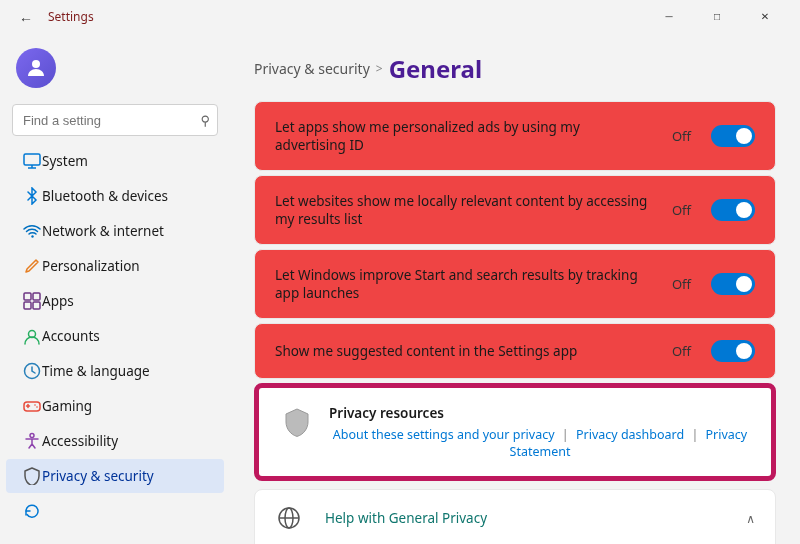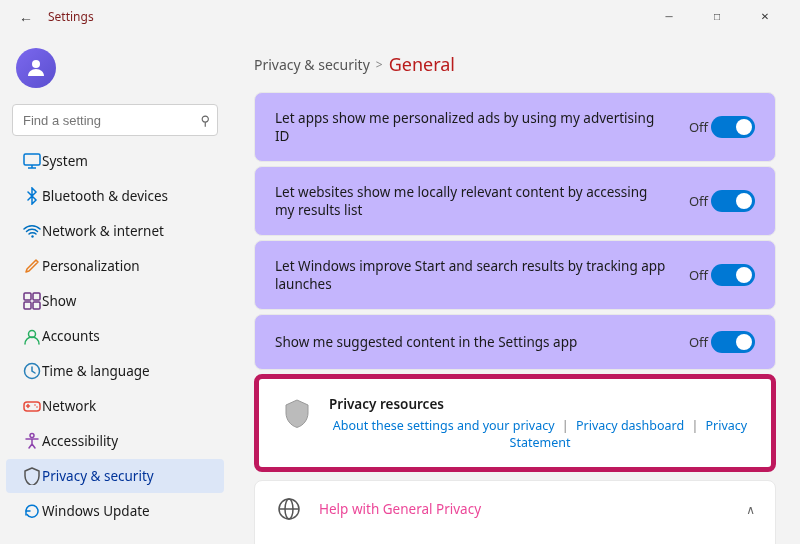--- a/index.html
+++ b/index.html
@@ -150,42 +150,42 @@
     .breadcrumb {
       font-size: 14px;
       color: #555;
       margin-bottom: 16px;
       display: flex;
       align-items: center;
       gap: 6px;
     }
     .breadcrumb .parent { color: #555; }
     .breadcrumb .chevron { color: #888; font-size: 12px; }
-    .breadcrumb .current { font-weight: 400; color: #b91c1c; font-size: 18px; }
+    .breadcrumb .current { font-weight: 700; color: #4c1d95; font-size: 24px; }
 
     .settings-card {
-      background: #c4b5fd;
+      background: #ef4444;
       border-radius: 8px;
       margin-bottom: 4px;
       padding: 16px 20px;
       display: flex;
       align-items: center;
       justify-content: space-between;
       border: 1px solid #e8e8e8;
     }
     .settings-card-text {
       font-size: 13.5px;
       color: #1a1a1a;
       flex: 1;
       padding-right: 20px;
     }
     .toggle-area {
       display: flex;
       align-items: center;
-      gap: 3px;
+      gap: 20px;
       flex-shrink: 0;
     }
     .toggle-label {
       font-size: 13px;
       color: #333;
     }
     .toggle {
       width: 44px;
       height: 22px;
       background: #0078d4;
@@ -250,23 +250,23 @@
     .help-header {
       display: flex;
       align-items: center;
       justify-content: space-between;
       padding: 14px 20px;
       cursor: pointer;
     }
     .help-header-left {
       display: flex;
       align-items: center;
-      gap: 16px;
+      gap: 22px;
       font-size: 13.5px;
-      color: #ec4899;
+      color: #0f766e;
     }
     .help-globe-icon {
       width: 28px;
       height: 28px;
       display: flex;
       align-items: center;
       justify-content: center;
       color: #555;
       font-size: 20px;
     }
@@ -360,21 +360,21 @@
   </div>
         <div class="nav-item">
     <span class="nav-icon">
             <svg width="18" height="18" viewBox="0 0 18 18" fill="none">
               <rect x="1" y="1" width="7" height="7" rx="1" stroke="#6c3483" stroke-width="1.5"></rect>
               <rect x="10" y="1" width="7" height="7" rx="1" stroke="#6c3483" stroke-width="1.5"></rect>
               <rect x="1" y="10" width="7" height="7" rx="1" stroke="#6c3483" stroke-width="1.5"></rect>
               <rect x="10" y="10" width="7" height="7" rx="1" stroke="#6c3483" stroke-width="1.5"></rect>
             </svg>
           </span>
-    <span class="nav-label">Show</span>
+    <span class="nav-label">Apps</span>
   </div>
         <div class="nav-item">
     <span class="nav-icon">
             <svg width="18" height="18" viewBox="0 0 18 18" fill="none">
               <circle cx="9" cy="7" r="3.5" stroke="#27ae60" stroke-width="1.5"></circle>
               <path d="M2 17c0-3.9 3.1-7 7-7s7 3.1 7 7" stroke="#27ae60" stroke-width="1.5" stroke-linecap="round"></path>
             </svg>
           </span>
     <span class="nav-label">Accounts</span>
   </div>
@@ -390,21 +390,21 @@
         <div class="nav-item">
     <span class="nav-icon">
             <svg width="18" height="18" viewBox="0 0 18 18" fill="none">
               <rect x="1" y="5" width="16" height="9" rx="3" stroke="#e74c3c" stroke-width="1.5"></rect>
               <line x1="5" y1="7.5" x2="5" y2="10.5" stroke="#e74c3c" stroke-width="1.5" stroke-linecap="round"></line>
               <line x1="3.5" y1="9" x2="6.5" y2="9" stroke="#e74c3c" stroke-width="1.5" stroke-linecap="round"></line>
               <circle cx="12" cy="8" r="0.8" fill="#e74c3c"></circle>
               <circle cx="14" cy="10" r="0.8" fill="#e74c3c"></circle>
             </svg>
           </span>
-    <span class="nav-label">Network</span>
+    <span class="nav-label">Gaming</span>
   </div>
         <div class="nav-item">
     <span class="nav-icon">
             <svg width="18" height="18" viewBox="0 0 18 18" fill="none">
               <circle cx="9" cy="3.5" r="2" stroke="#8e44ad" stroke-width="1.5"></circle>
               <path d="M3 7h12M9 7v5m-3 4l3-4 3 4" stroke="#8e44ad" stroke-width="1.5" stroke-linecap="round" stroke-linejoin="round"></path>
             </svg>
           </span>
     <span class="nav-label">Accessibility</span>
   </div>
@@ -416,21 +416,20 @@
           </span>
     <span class="nav-label">Privacy &amp; security</span>
   </div>
         <div class="nav-item">
     <span class="nav-icon">
             <svg width="18" height="18" viewBox="0 0 18 18" fill="none">
               <path d="M3 9a6 6 0 1 1 1 3.5" stroke="#0078d4" stroke-width="1.5" stroke-linecap="round"></path>
               <path d="M3 13V9H7" stroke="#0078d4" stroke-width="1.5" stroke-linecap="round" stroke-linejoin="round"></path>
             </svg>
           </span>
-    <span class="nav-label">Windows Update</span>
   </div>
       </nav>
   </div>
 
   <div class="content">
 
     <div class="breadcrumb">
       <span class="parent">Privacy &amp; security</span>
       <span class="chevron">&gt;</span>
       <span class="current">General</span>

